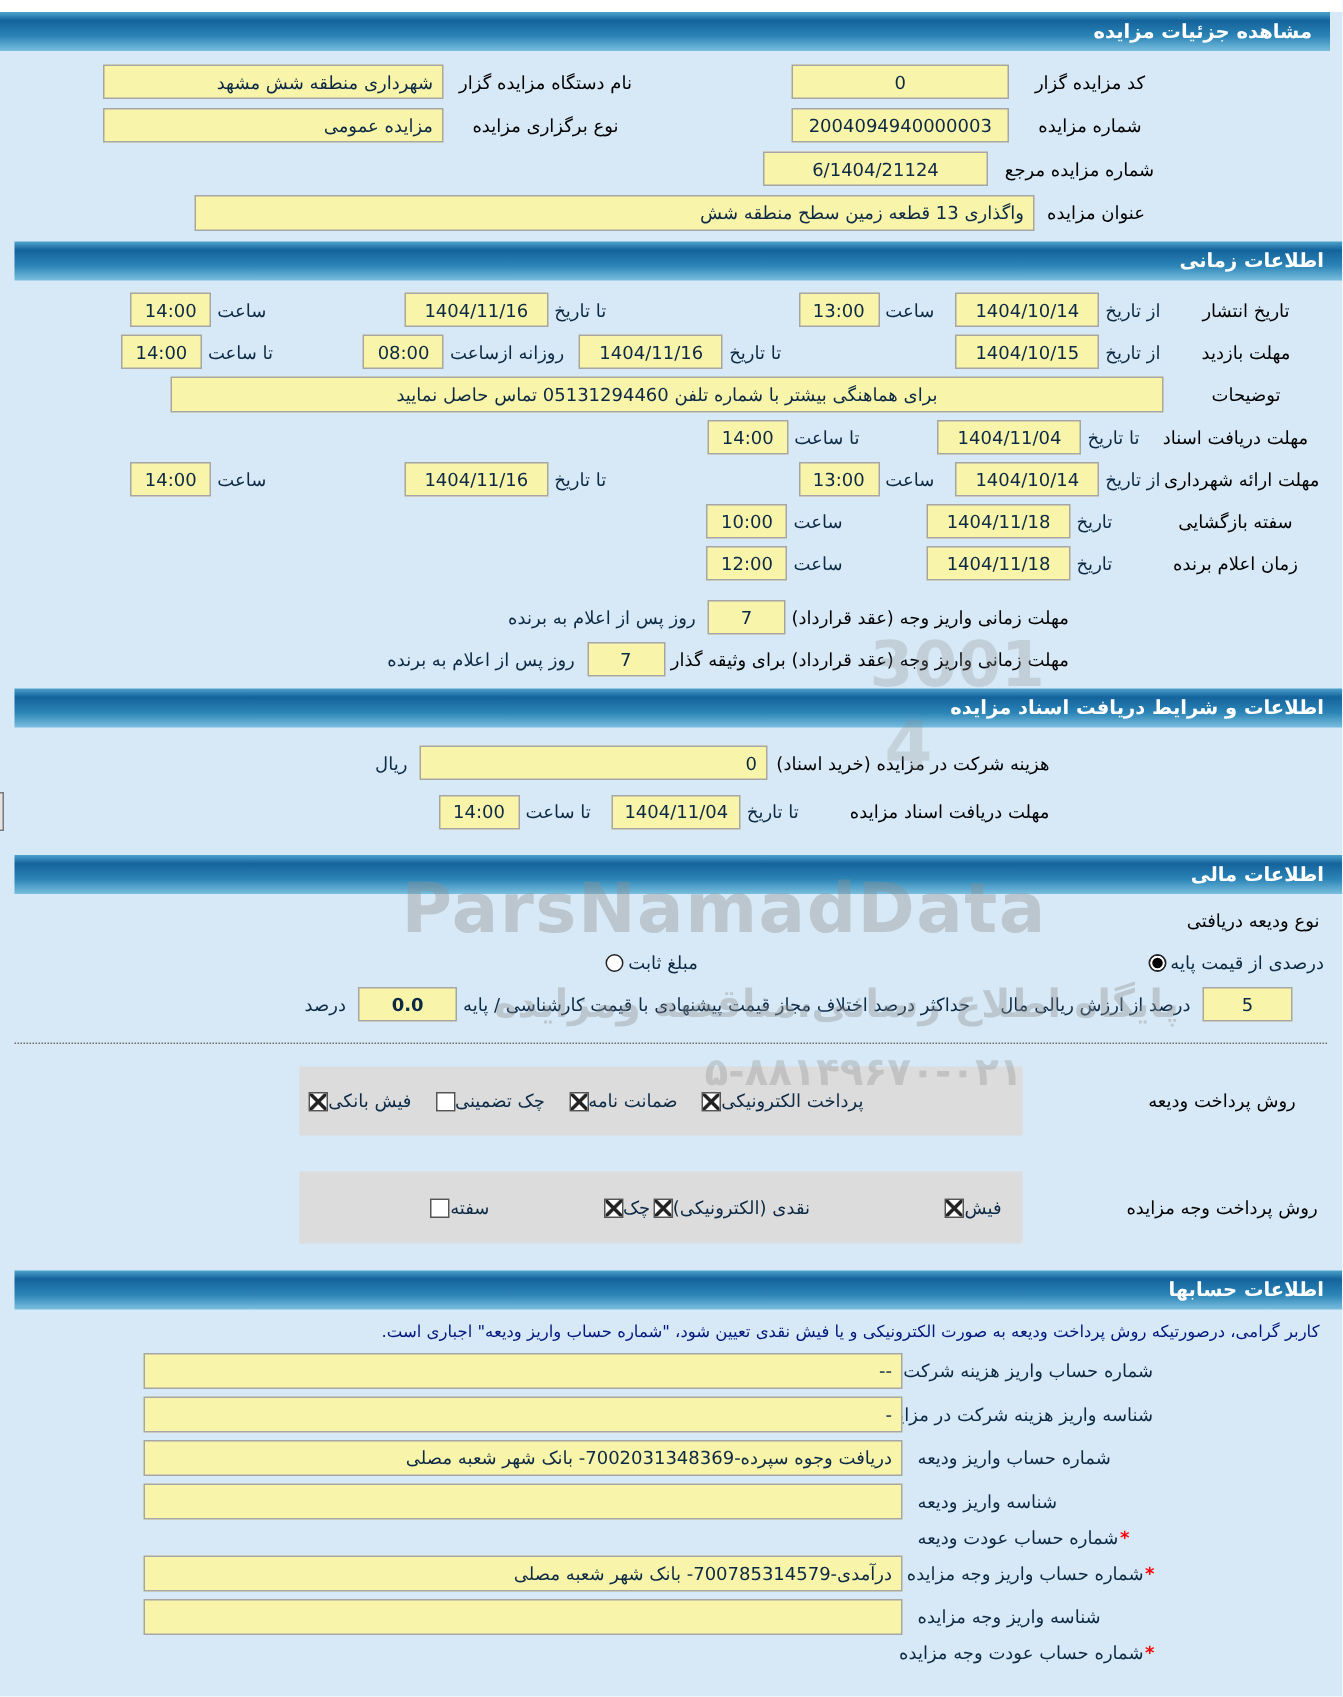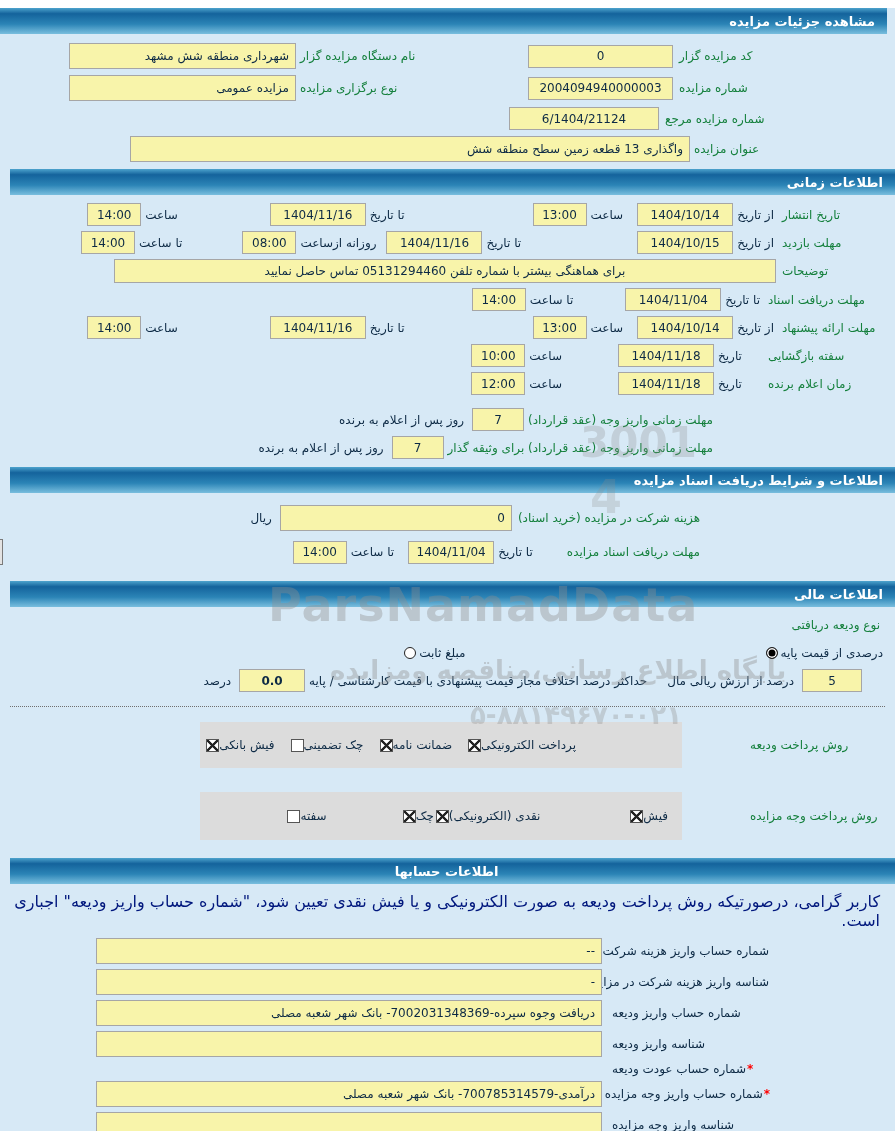--- a/index.html
+++ b/index.html
@@ -8,27 +8,27 @@
   .page { position:relative; width:895px; height:1131px; background:#d7e9f6; overflow:hidden; margin:0; }
   .topstrip { height:8px; background:#ffffff; }
 
   .bar { height:26px; margin-left:10px; margin-right:0;
          background:linear-gradient(180deg,#4da3cd 0%, #14639c 22%, #2b84b6 62%, #79bede 100%);
          color:#ffffff; font-weight:bold; font-size:13px;
          display:flex; align-items:center; padding-right:12px; }
   .titlebar { margin-right:8px; margin-left:0; }
 
   .row { display:flex; align-items:center; direction:rtl; white-space:nowrap; }
-  .lbl { text-align:left; color:#15803d; }
+  .lbl { text-align:center; color:#000000; }
   .sub { margin-right:8px; margin-left:4px; }
 
   .fld { background:#f8f4aa; border:1px solid #a6a6a6; height:23px;
          display:flex; align-items:center; overflow:hidden; }
   .fld.center { justify-content:center; }
-  .fld.rt { justify-content:flex-start; padding:12px 6px; }
+  .fld.rt { justify-content:flex-start; padding:0 6px; }
   .date { width:96px; justify-content:center; }
   .time { width:54px; justify-content:center; }
 
   .btn { background:#e3e3e3; border:1px solid #7a7a7a; color:#0d2a45; font-size:12px;
          width:146px; height:26px; display:flex; align-items:center; justify-content:center; cursor:pointer; }
 
   .cb { width:13px; height:13px; min-width:13px; background:#fff; border:1px solid #555;
         display:inline-block; margin-left:2px; }
   .cb[data-state="checked"] {
         background-image:
@@ -43,21 +43,21 @@
   .paybox { background:#dcdcdc; display:flex; align-items:center; direction:rtl; }
 
   .dotted { border-top:1px dotted #6f6f6f; margin:0 10px; }
 
   .acc-row { margin:5px 125px 0 0; }
   .acc-lbl { width:158px; text-align:left; direction:rtl; display:flex; justify-content:flex-start; }
   .acc-lbl .inner { margin-right:auto; }
   .star { color:#ff0000; font-weight:bold; margin-left:1px; }
   .acc-fld { width:506px; margin-right:10px; height:24px; }
 
-  .notice { color:#00177d; margin:8px 15px 0 0; font-size:16px; text-align:right; }
+  .notice { color:#00177d; margin:8px 15px 0 0; font-size:11px; text-align:right; }
 
   .wm { position:absolute; z-index:5; pointer-events:none; color:#8f8f8f; font-weight:bold; }
 </style>
 </head>
 <body>
 
 <div class="page">
   <div class="topstrip"></div>
 
   <div class="wm" style="top:418px; left:580px; font-size:42px; opacity:.28;">3001</div>
@@ -129,21 +129,21 @@
 
   <div class="row" style="margin:5px 15px 0 0;">
     <div class="lbl" style="width:112px;">مهلت دریافت اسناد</div>
     <span class="sub">تا تاریخ</span>
     <span class="fld date">1404/11/04</span>
     <span class="sub" style="margin-right:52px;">تا ساعت</span>
     <span class="fld time">14:00</span>
   </div>
 
   <div class="row" style="margin:5px 15px 0 0;">
-    <div class="lbl" style="width:98px;">مهلت ارائه پیشنهاد</div>
+    <div class="lbl" style="width:98px;">مهلت ارائه شهرداری</div>
     <span class="sub">از تاریخ</span>
     <span class="fld date">1404/10/14</span>
     <span class="sub" style="margin-right:14px;">ساعت</span>
     <span class="fld time">13:00</span>
     <span class="sub" style="margin-right:128px;">تا تاریخ</span>
     <span class="fld date">1404/11/16</span>
     <span class="sub" style="margin-right:92px;">ساعت</span>
     <span class="fld time">14:00</span>
   </div>
 
@@ -256,21 +256,21 @@
         <span>چک</span>
         <span class="cb" data-state="checked"></span>
       </span>
       <span class="check-item" style="margin-right:74px;">
         <span>سفته</span>
         <span class="cb" data-state="unchecked"></span>
       </span>
     </div>
   </div>
 
-  <div class="bar" style="margin-top:18px;justify-content:center;">
+  <div class="bar" style="margin-top:18px;">
     <span>اطلاعات حسابها</span>
   </div>
 
   <div class="notice">کاربر گرامی، درصورتیکه روش پرداخت ودیعه به صورت الکترونیکی و یا فیش نقدی تعیین شود، "شماره حساب واریز ودیعه" اجباری است.</div>
 
   <div class="row acc-row" style="margin-top:8px;">
     <div class="acc-lbl">
         <span class="inner"><span class="star"></span><span>شماره حساب واریز هزینه شرکت در مزایده</span></span>
       </div>
     <div class="fld rt acc-fld">--</div>

